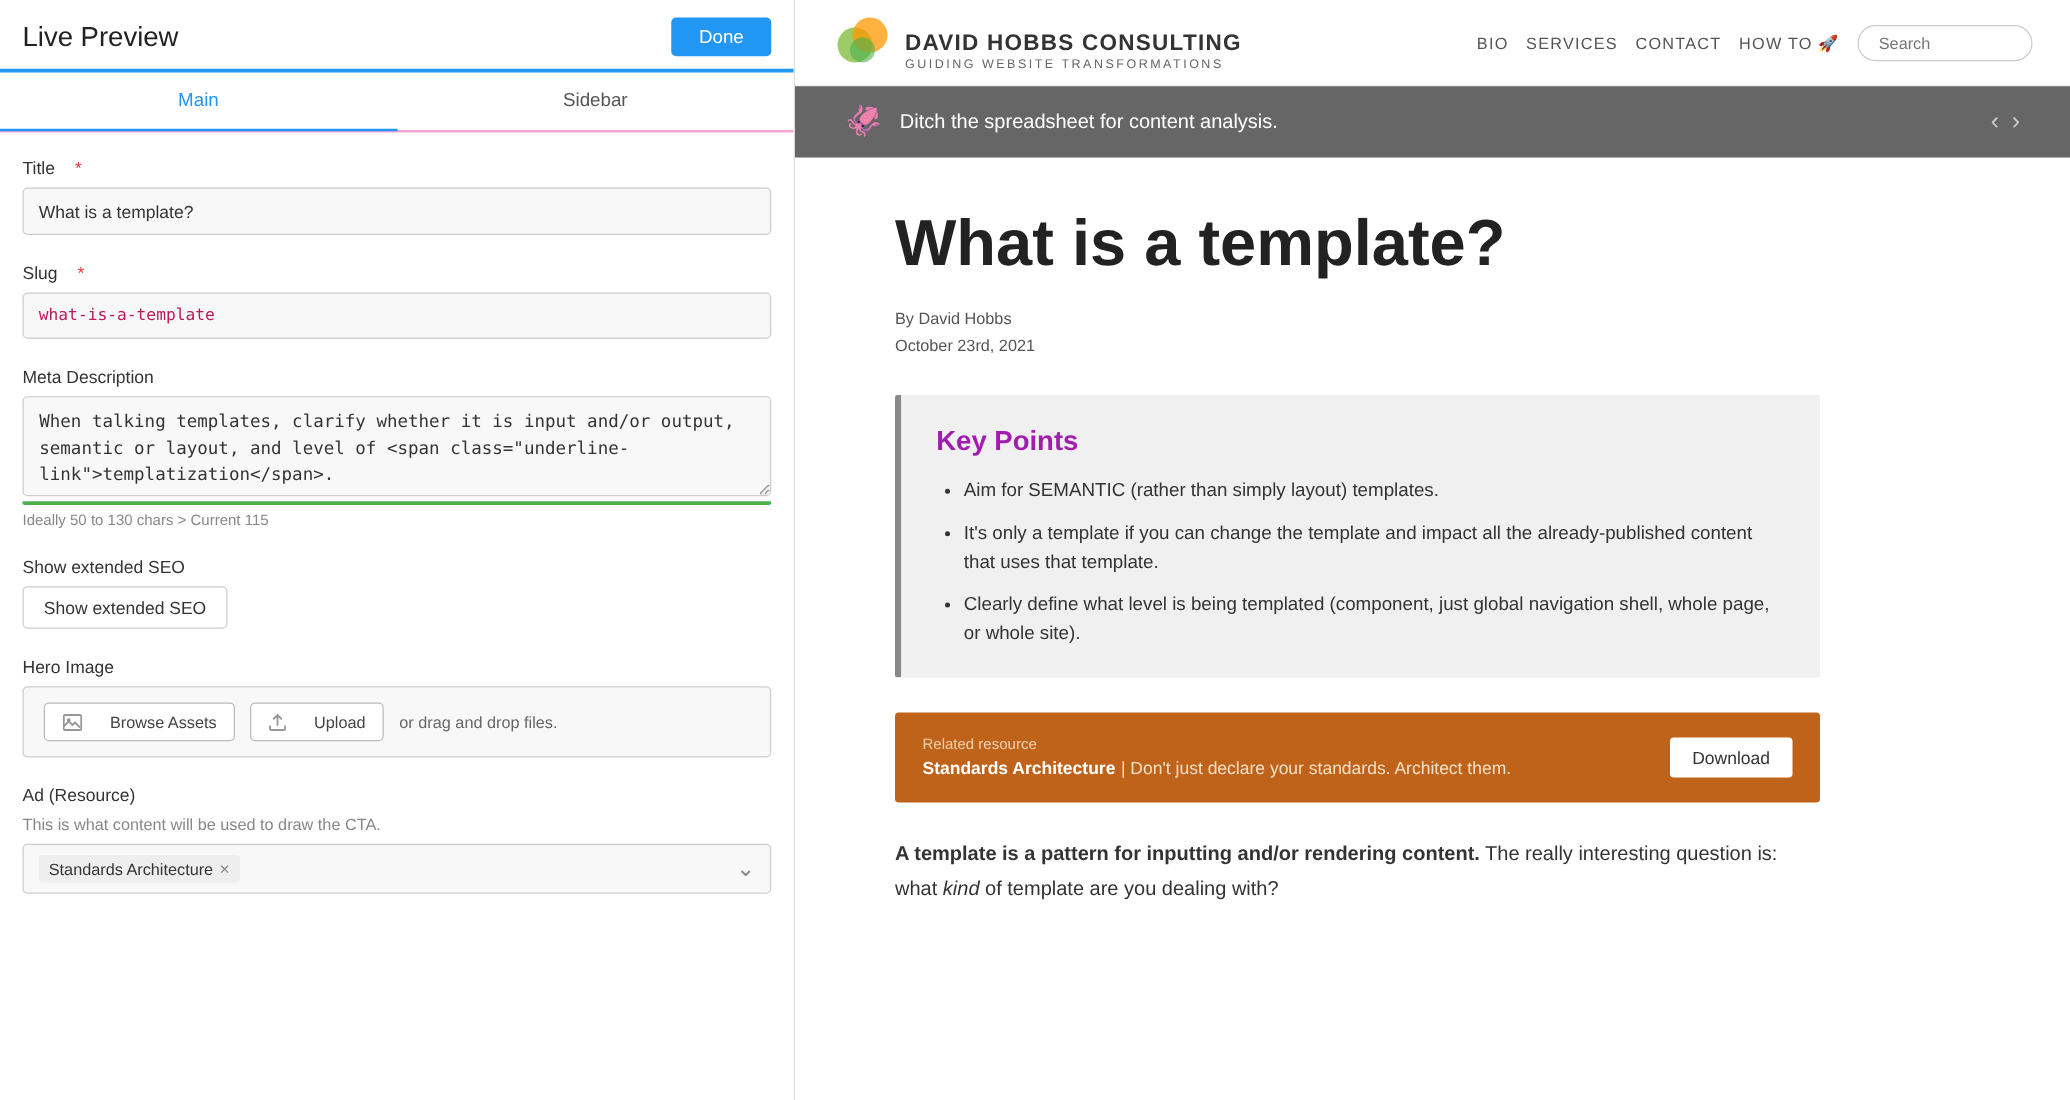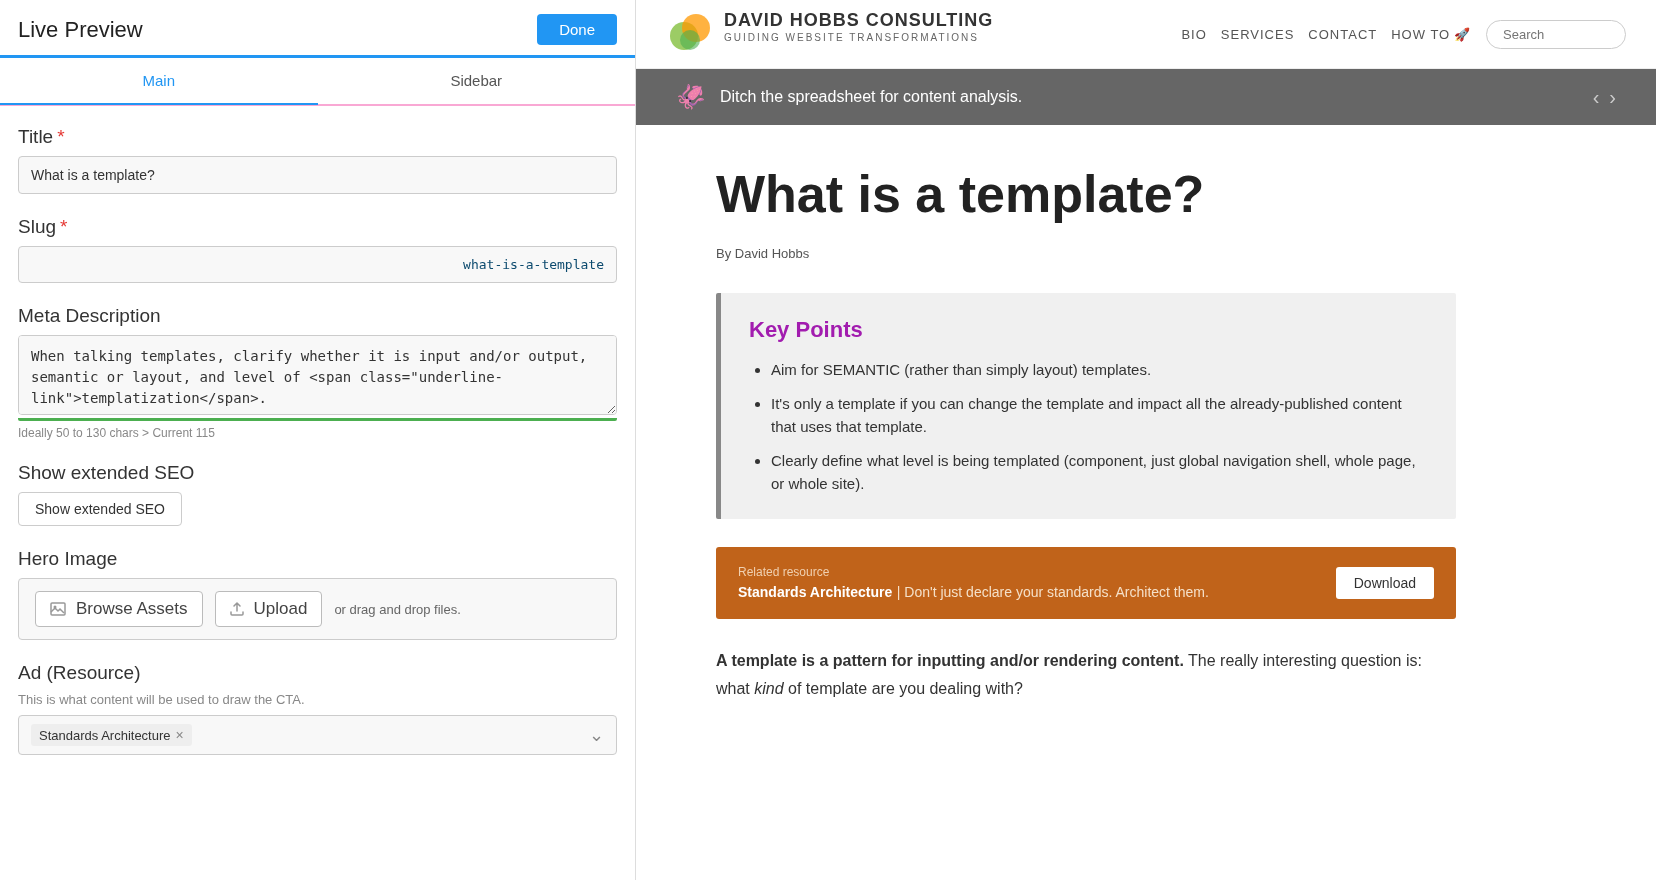--- a/index.html
+++ b/index.html
@@ -58,46 +58,45 @@
     .form-body {
       padding: 20px 18px;
       display: flex;
       flex-direction: column;
       gap: 0;
     }
     .field-group {
       margin-bottom: 22px;
     }
     .field-label {
-      font-size: 19px;
+      font-size: 14px;
       font-weight: 500;
       color: #333;
       margin-bottom: 8px;
       display: flex;
       align-items: center;
-      gap: 4px;
+      gap: 16px;
     }
     .field-label .required {
       color: #e53935;
     }
     .field-input {
       width: 100%;
       border: 1px solid #ccc;
       border-radius: 4px;
       padding: 10px 12px;
       font-size: 14px;
       color: #333;
       background: #f8f8f8;
       outline: none;
     }
     .slug-input {
       font-family: monospace;
       font-size: 13px;
-      color: #0c4a6e;
-      text-align: right;
+      color: #be185d;
     }
     .meta-textarea {
       width: 100%;
       border: 1px solid #ccc;
       border-radius: 4px;
       padding: 10px 12px;
       font-size: 14px;
       color: #333;
       background: #f8f8f8;
       resize: vertical;
@@ -137,26 +136,26 @@
       border-radius: 4px;
       padding: 12px 16px;
       display: flex;
       align-items: center;
       gap: 12px;
       background: #f8f8f8;
     }
     .asset-btn {
       display: flex;
       align-items: center;
-      gap: 10px;
+      gap: 22px;
       border: 1px solid #bbb;
       background: #fff;
       border-radius: 4px;
       padding: 7px 14px;
-      font-size: 17px;
+      font-size: 13px;
       cursor: pointer;
       color: #444;
       justify-content: center;
     }
     .asset-btn svg { opacity: 0.6; }
     .drag-drop-text {
       font-size: 13px;
       color: #666;
     }
     .ad-resource-section {
@@ -209,21 +208,21 @@
     .preview-nav {
       display: flex;
       align-items: center;
       padding: 10px 30px;
       border-bottom: 1px solid #eee;
       gap: 30px;
       background: #fff;
     }
     .nav-logo {
       display: flex;
-      align-items: flex-start;
+      align-items: flex-end;
       gap: 10px;
       margin-right: 20px;
     }
     .logo-icon {
       width: 48px;
       height: 48px;
     }
     .logo-text { display: flex; flex-direction: column; line-height: 1.2; }
     .logo-main { font-size: 18px; font-weight: 700; color: #333; letter-spacing: 1px; }
     .logo-sub { font-size: 10px; color: #666; letter-spacing: 2px; }
@@ -457,20 +456,21 @@
     <div class="banner-arrows">
       <span class="banner-arrow">‹</span>
       <span class="banner-arrow">›</span>
     </div>
   </div>
 
   <div class="article-body">
     <h1 class="article-title">What is a template?</h1>
     <div class="article-meta">
       <div>By David Hobbs</div>
+      <div>October 23rd, 2021</div>
     </div>
 
     <div class="key-points-box">
       <div class="key-points-title">Key Points</div>
       <ul class="key-points-list">
         <li>Aim for SEMANTIC (rather than simply layout) templates.</li>
         <li>It's only a template if you can change the template and impact all the already-published content that uses that template.</li>
         <li>Clearly define what level is being templated (component, just global navigation shell, whole page, or whole site).</li>
       </ul>
     </div>

